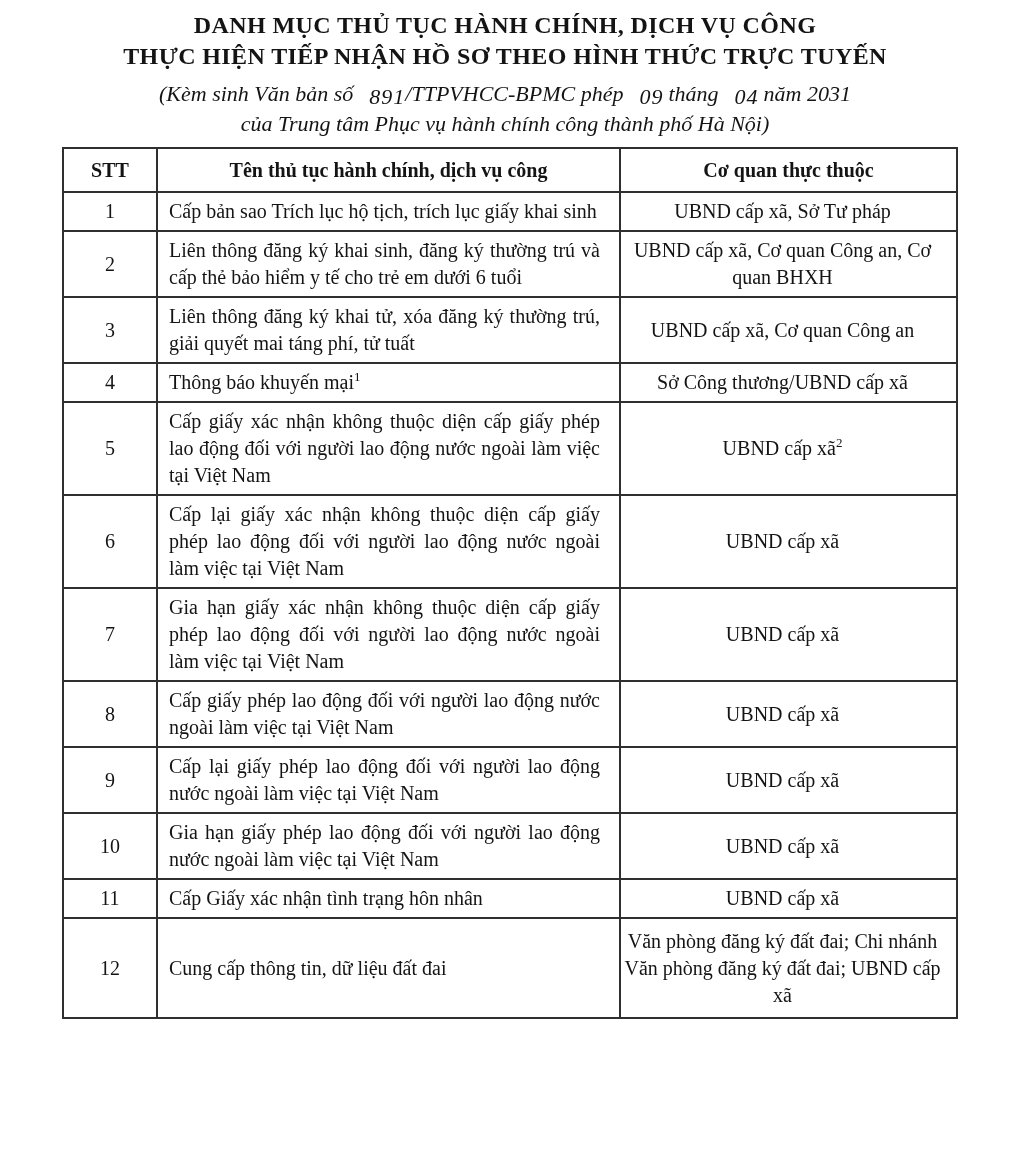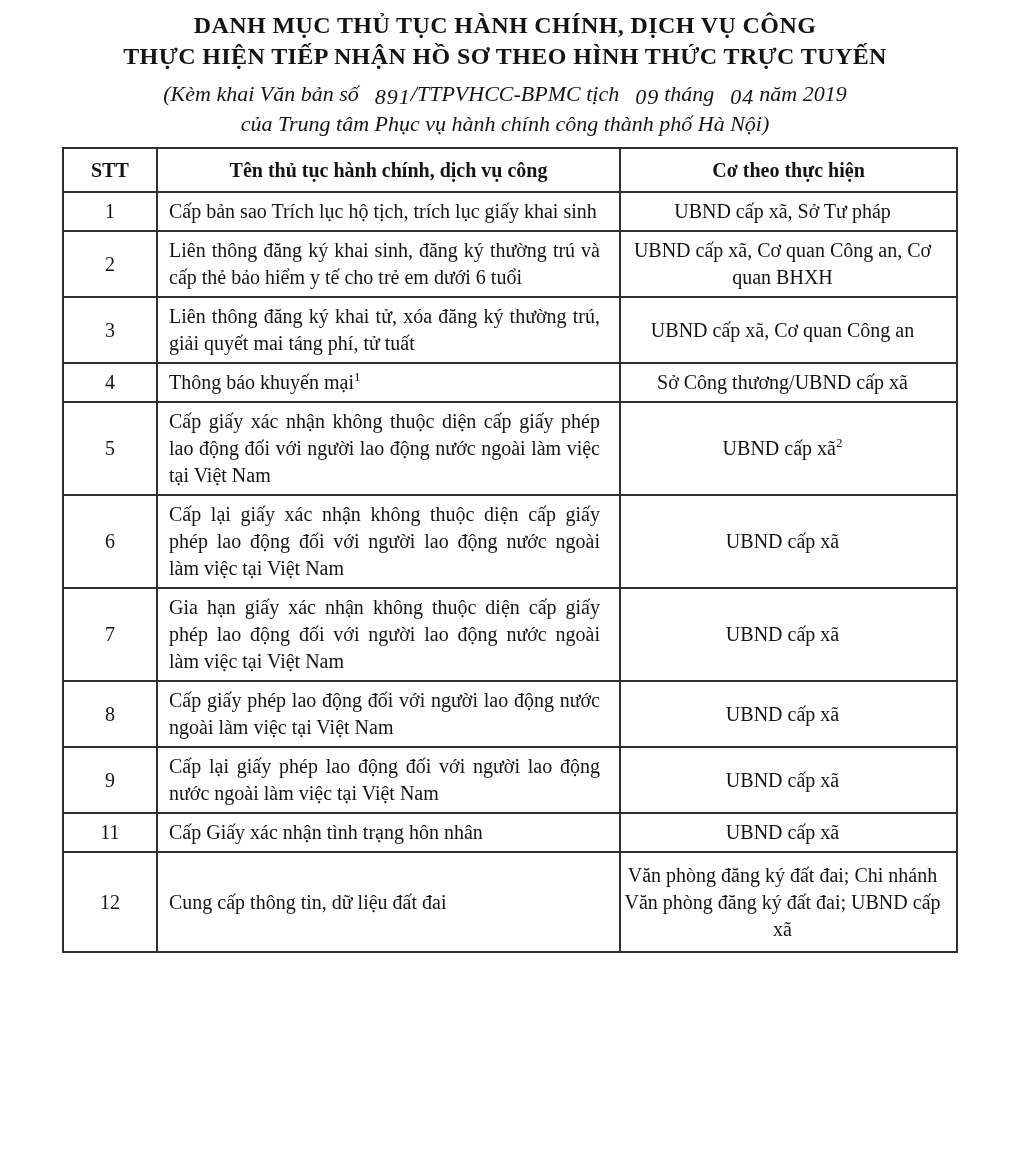--- a/index.html
+++ b/index.html
@@ -77,35 +77,35 @@
 <body>
 
 <div class="page">
 
   <div class="doc-title">
     <div>DANH MỤC THỦ TỤC HÀNH CHÍNH, DỊCH VỤ CÔNG</div>
     <div>THỰC HIỆN TIẾP NHẬN HỒ SƠ THEO HÌNH THỨC TRỰC TUYẾN</div>
   </div>
 
   <div class="doc-subtitle">
-    <div><span>(Kèm khai Văn bản số</span><span class="fill-num" style="margin-right:0;">891</span><span>/TTPVHCC-BPMC tịch</span><span class="fill-num">09</span><span>tháng</span><span class="fill-num">04</span><span>năm 2019</span></div>
+    <div><span>(Kèm sinh Văn bản số</span><span class="fill-num" style="margin-right:0;">891</span><span>/TTPVHCC-BPMC phép</span><span class="fill-num">09</span><span>tháng</span><span class="fill-num">04</span><span>năm 2031</span></div>
     <div>của Trung tâm Phục vụ hành chính công thành phố Hà Nội)</div>
   </div>
 
   <table class="proc-table">
     <colgroup>
       <col class="c-stt">
         <col class="c-name">
         <col class="c-org">
     </colgroup>
     <thead>
       <tr>
         <th>STT</th>
         <th>Tên thủ tục hành chính, dịch vụ công</th>
-        <th>Cơ theo thực hiện</th>
+        <th>Cơ quan thực thuộc</th>
       </tr>
     </thead>
     <tbody>
         <tr>
           <td class="stt">1</td>
           <td class="name">Cấp bản sao Trích lục hộ tịch, trích lục giấy khai sinh</td>
           <td class="agency">UBND cấp xã, Sở Tư pháp</td>
         </tr>
         <tr>
           <td class="stt">2</td>
@@ -141,20 +141,25 @@
           <td class="stt">8</td>
           <td class="name">Cấp giấy phép lao động đối với người lao động nước ngoài làm việc tại Việt Nam</td>
           <td class="agency">UBND cấp xã</td>
         </tr>
         <tr>
           <td class="stt">9</td>
           <td class="name">Cấp lại giấy phép lao động đối với người lao động nước ngoài làm việc tại Việt Nam</td>
           <td class="agency">UBND cấp xã</td>
         </tr>
         <tr>
+          <td class="stt">10</td>
+          <td class="name">Gia hạn giấy phép lao động đối với người lao động nước ngoài làm việc tại Việt Nam</td>
+          <td class="agency">UBND cấp xã</td>
+        </tr>
+        <tr>
           <td class="stt">11</td>
           <td class="name">Cấp Giấy xác nhận tình trạng hôn nhân</td>
           <td class="agency">UBND cấp xã</td>
         </tr>
         <tr>
           <td class="stt">12</td>
           <td class="name">Cung cấp thông tin, dữ liệu đất đai</td>
           <td class="agency">Văn phòng đăng ký đất đai; Chi nhánh Văn phòng đăng ký đất đai; UBND cấp xã</td>
         </tr>
       </tbody>

